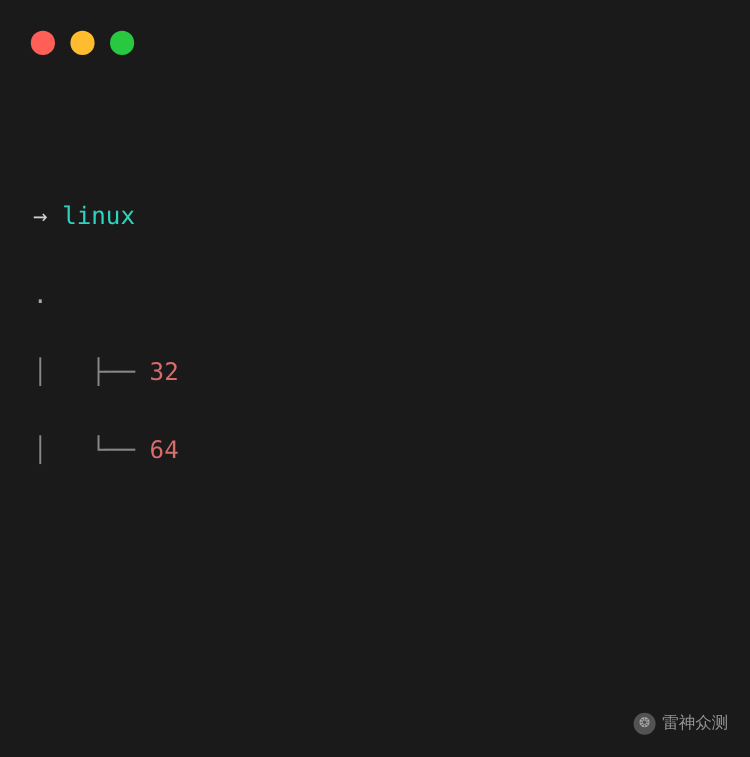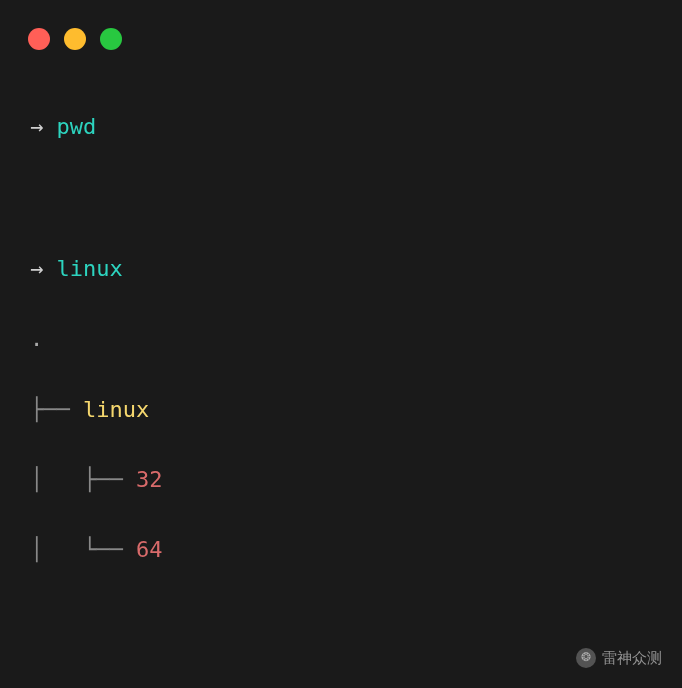--- a/index.html
+++ b/index.html
@@ -68,25 +68,23 @@
 </head>
 <body>
 
 <div class="titlebar">
   <div class="traffic-light red"></div>
   <div class="traffic-light yellow"></div>
   <div class="traffic-light green"></div>
 </div>
 
 <div class="terminal">
-<div class="line"><span class="prompt-arrow">→</span> <span class="cmd">pwd</span></div>
 <div class="blank"></div>
 <div class="line"><span class="prompt-arrow">→</span> <span class="cmd">linux</span></div>
 <div class="line"><span class="dot">.</span></div>
-<div class="line"><span class="tree-line">├── </span><span class="dir">linux</span></div>
 <div class="line"><span class="tree-line">│   ├── </span><span class="num">32</span></div>
 <div class="line"><span class="tree-line">│   └── </span><span class="num">64</span></div>
 
 
 
 
 
 
 </div>
 

